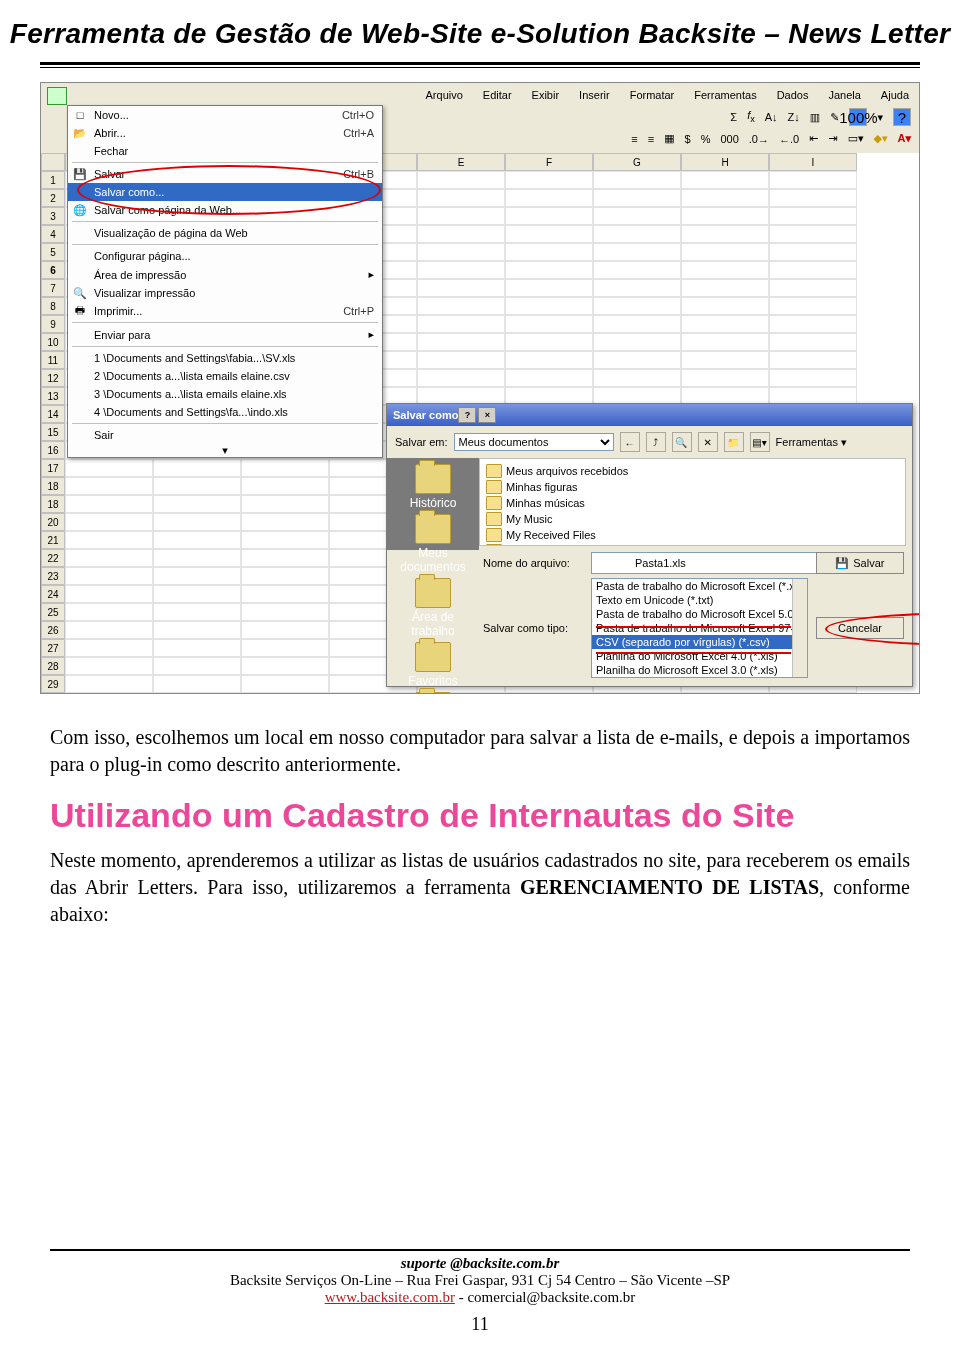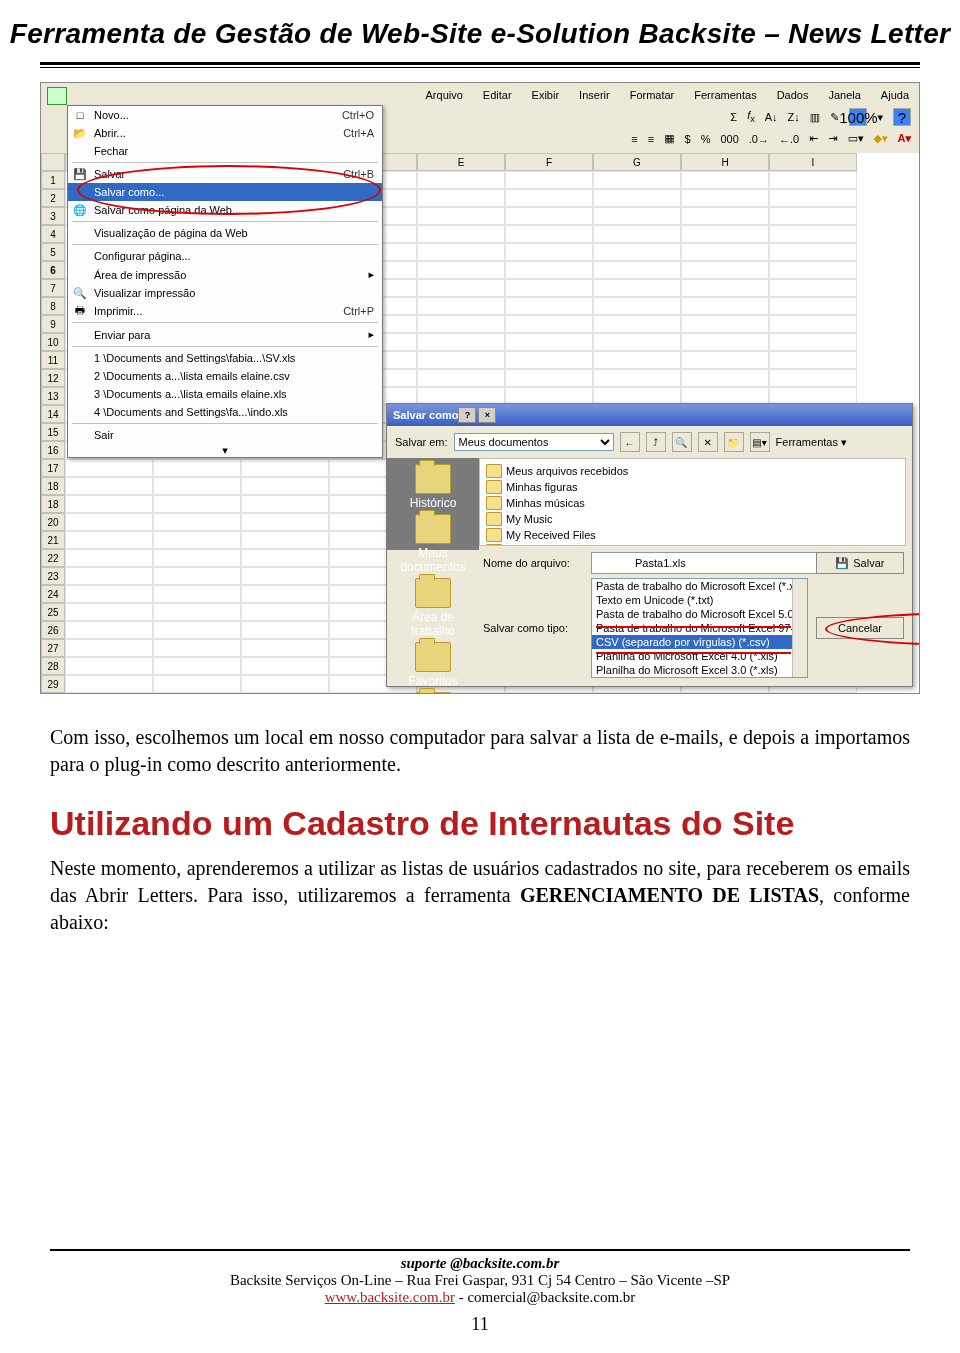--- a/index.html
+++ b/index.html
@@ -47,21 +47,21 @@
   .dlg-bottom .btn { height:20px; border:1px solid #888; background:#ece9d8; text-align:center; font-size:11px; display:flex; align-items:center; justify-content:center; cursor:default; }
   .type-list { grid-column:2/3; border:1px solid #7f9db9; background:#fff; max-height:108px; overflow:hidden; position:relative; }
   .type-list .opt { padding:1px 4px; font-size:11px; white-space:nowrap; }
   .type-list .opt.sel { background:#316ac5; color:#fff; }
   .type-list .rule-red { position:absolute; left:4px; right:16px; border-top:2px solid #d00; }
   .type-list .rule-red.r1 { top:47px; }
   .type-list .rule-red.r2 { top:73px; }
   .type-list .scrollbar { position:absolute; right:0; top:0; bottom:0; width:14px; background:#ece9d8; border-left:1px solid #c0c0c0; }
   .type-ellipse { position:absolute; left:438px; width:290px; height:30px; border:2px solid #d00; border-radius:50%; bottom:40px; z-index:20; pointer-events:none; }
   .body-copy { margin:12px 50px 0; font-size:20px; line-height:1.35; text-align:justify; }
-  .h2-blue { margin:26px 50px 10px; color:#b91c1c; font-size:34px; font-family:Arial,Helvetica,sans-serif; }
+  .h2-blue { margin:18px 50px 10px; color:#ec4899; font-size:34px; font-family:Arial,Helvetica,sans-serif; }
   .footer { position:absolute; bottom:18px; left:0; right:0; text-align:center; font-family:"Comic Sans MS",cursive; font-size:15px; }
   .footer .hrline { border:none; border-top:2px solid #000; margin:4px 50px; }
   .footer .email-it { font-style:italic; font-weight:bold;text-align:center; }
   .footer .link { color:#b91c1c; text-decoration:underline; }
   .footer .pagenum { font-family:"Times New Roman",serif; font-size:18px; margin-top:8px; }
   .cell-corner-icon { width:18px; height:16px; background:#ccffcc; border:1px solid #339933; position:absolute; top:4px; left:6px; }
 </style>
 </head>
 <body>
 <div class="page">

